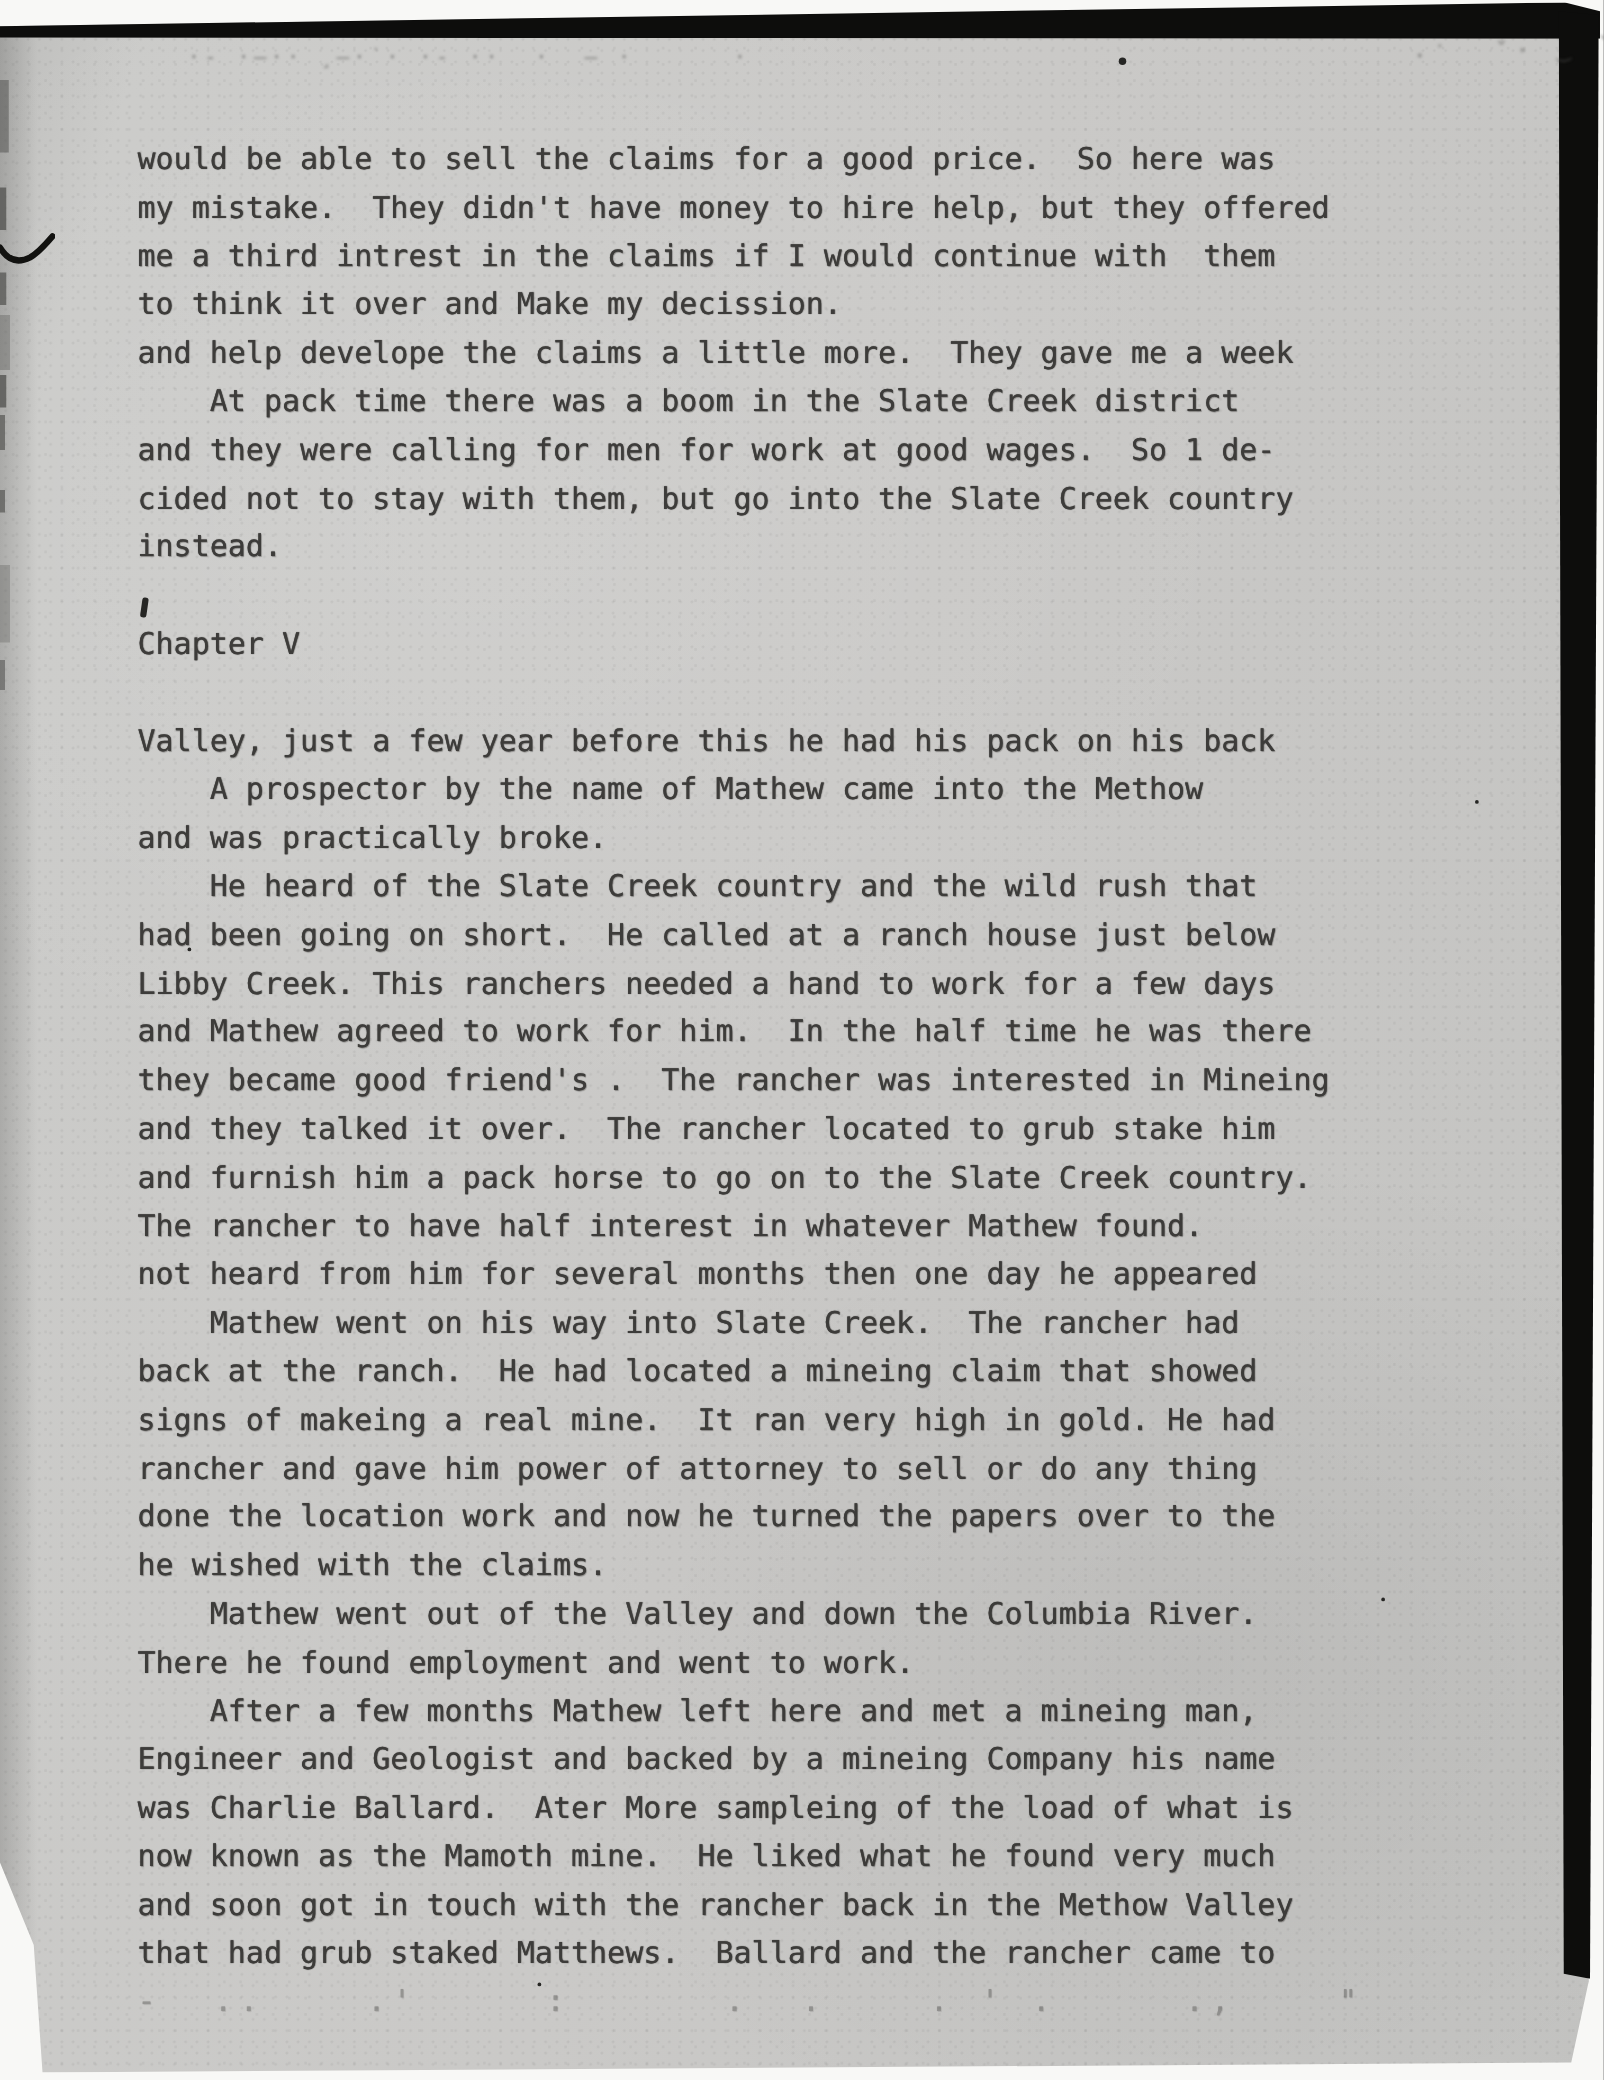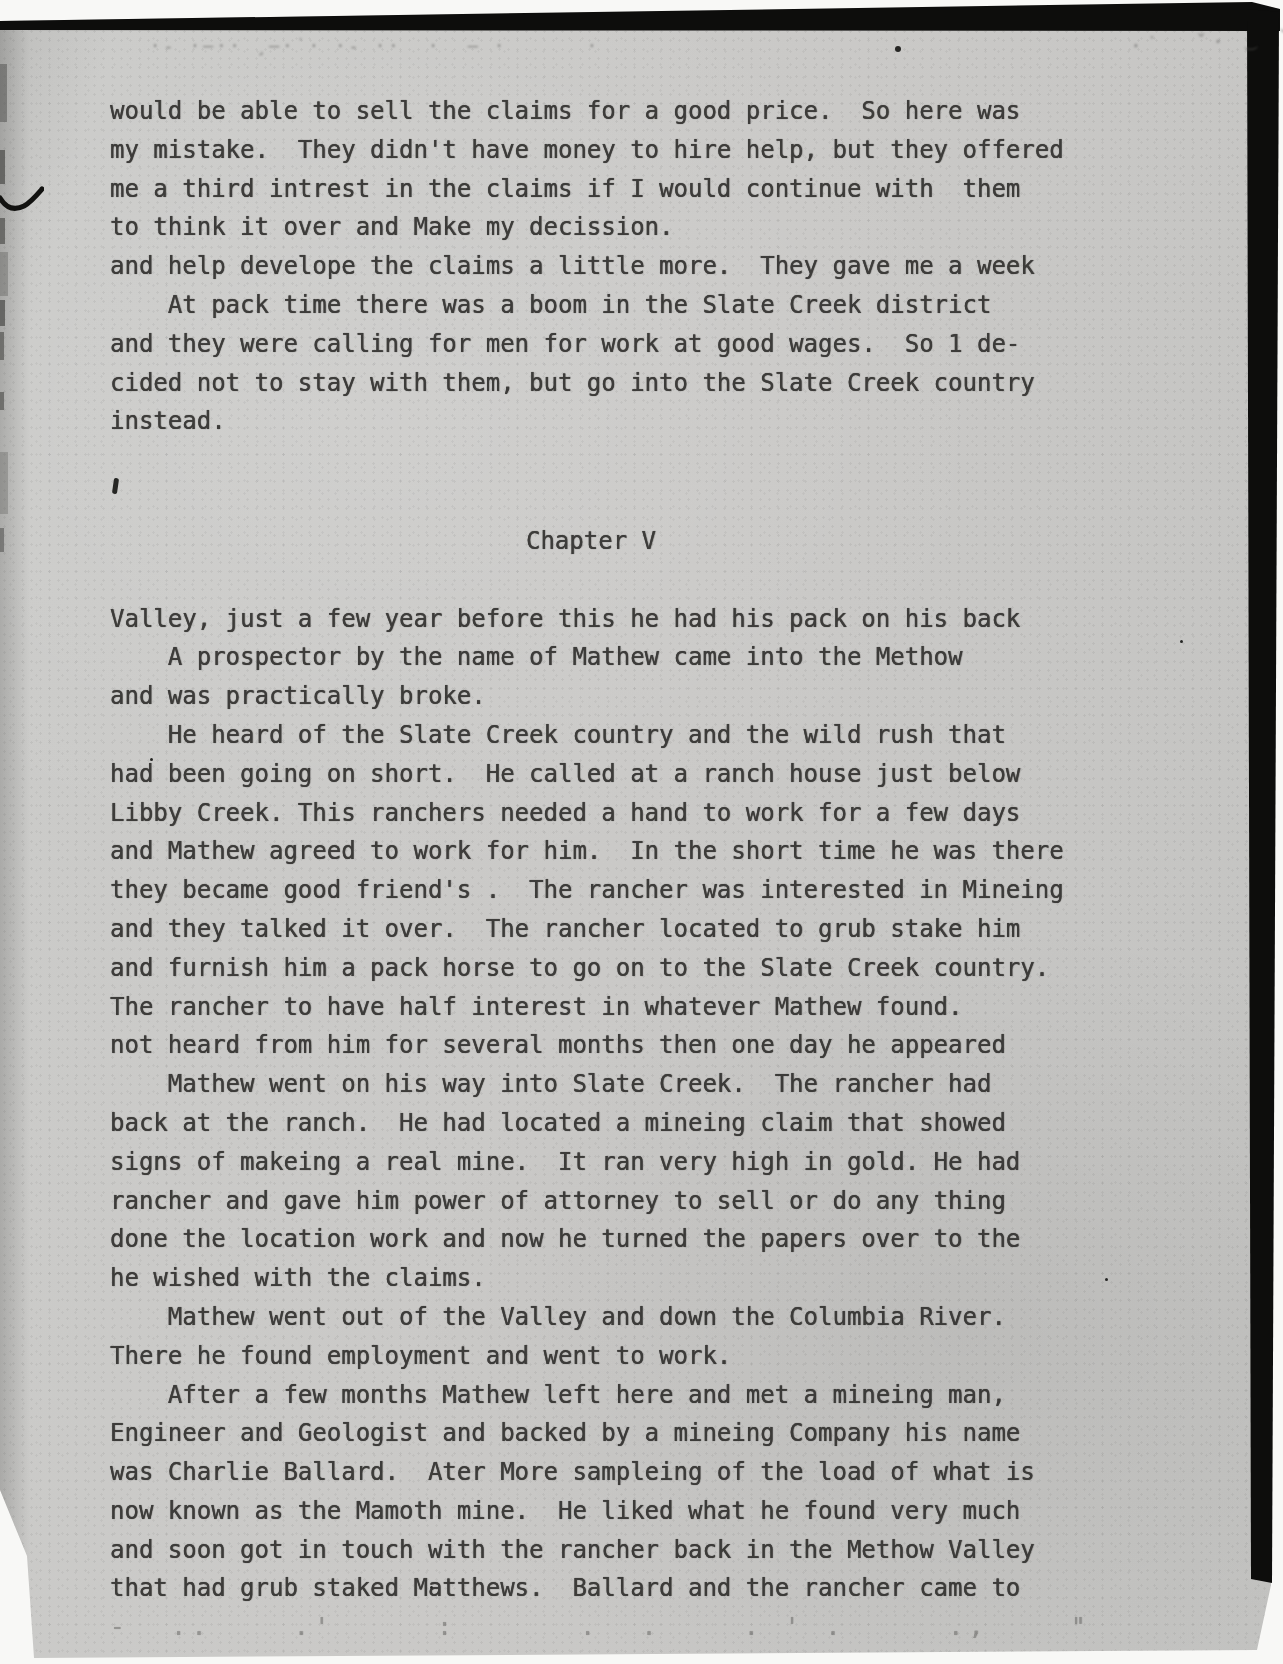--- a/index.html
+++ b/index.html
@@ -42,29 +42,29 @@
     clip-path: polygon(0px 21px, 1252px 2px, 1280px 9px, 1280px 31px, 0px 30px);
   }
   .scan-right {
     position: absolute; left: 0; top: 0; width: 1283px; height: 1664px;
     background: #0d0d0c;
     clip-path: polygon(1247px 9px, 1279px 12px, 1272px 1583px, 1251px 1579px);
   }
   
   .typed {
     position: absolute;
-    left: 110px; top: 92px; width: 962px;
+    left: 110px; top: 108px; width: 962px;
     font-size: 24px;
     line-height: 38.8px;
     color: #2e2d2b;
     opacity: 0.9;
     text-shadow: 0 0 0.7px rgba(44,43,41,0.95), 0.6px 0.4px 0.8px rgba(44,43,41,0.40);
   }
   .line { white-space: pre; height: 38.8px; }
-  .line.heading { text-align: center; margin-top: 42px; }
+  .line.heading { text-align: left; }
   .line.blank { }
   .line.ghost {
     opacity: 0.38;
     filter: blur(0.6px);
     letter-spacing: 6px;
   }
   
   .smudge {
     position: absolute;
     color: #4e4e4c;
@@ -123,21 +123,21 @@
     <div class="line">instead.</div>
     <div class="line blank"></div>
     <div class="line heading">Chapter V</div>
     <div class="line blank"></div>
     <div class="line">Valley, just a few year before this he had his pack on his back</div>
     <div class="line">    A prospector by the name of Mathew came into the Methow</div>
     <div class="line">and was practically broke.</div>
     <div class="line">    He heard of the Slate Creek country and the wild rush that</div>
     <div class="line">had been going on short.  He called at a ranch house just below</div>
     <div class="line">Libby Creek. This ranchers needed a hand to work for a few days</div>
-    <div class="line">and Mathew agreed to work for him.  In the short time he was there</div>
+    <div class="line">and Mathew agreed to work for him.  In the half time he was there</div>
     <div class="line">they became good friend's .  The rancher was interested in Mineing</div>
     <div class="line">and they talked it over.  The rancher located to grub stake him</div>
     <div class="line">and furnish him a pack horse to go on to the Slate Creek country.</div>
     <div class="line">The rancher to have half interest in whatever Mathew found.</div>
     <div class="line">not heard from him for several months then one day he appeared</div>
     <div class="line">    Mathew went on his way into Slate Creek.  The rancher had</div>
     <div class="line">back at the ranch.  He had located a mineing claim that showed</div>
     <div class="line">signs of makeing a real mine.  It ran very high in gold. He had</div>
     <div class="line">rancher and gave him power of attorney to sell or do any thing</div>
     <div class="line">done the location work and now he turned the papers over to the</div>

